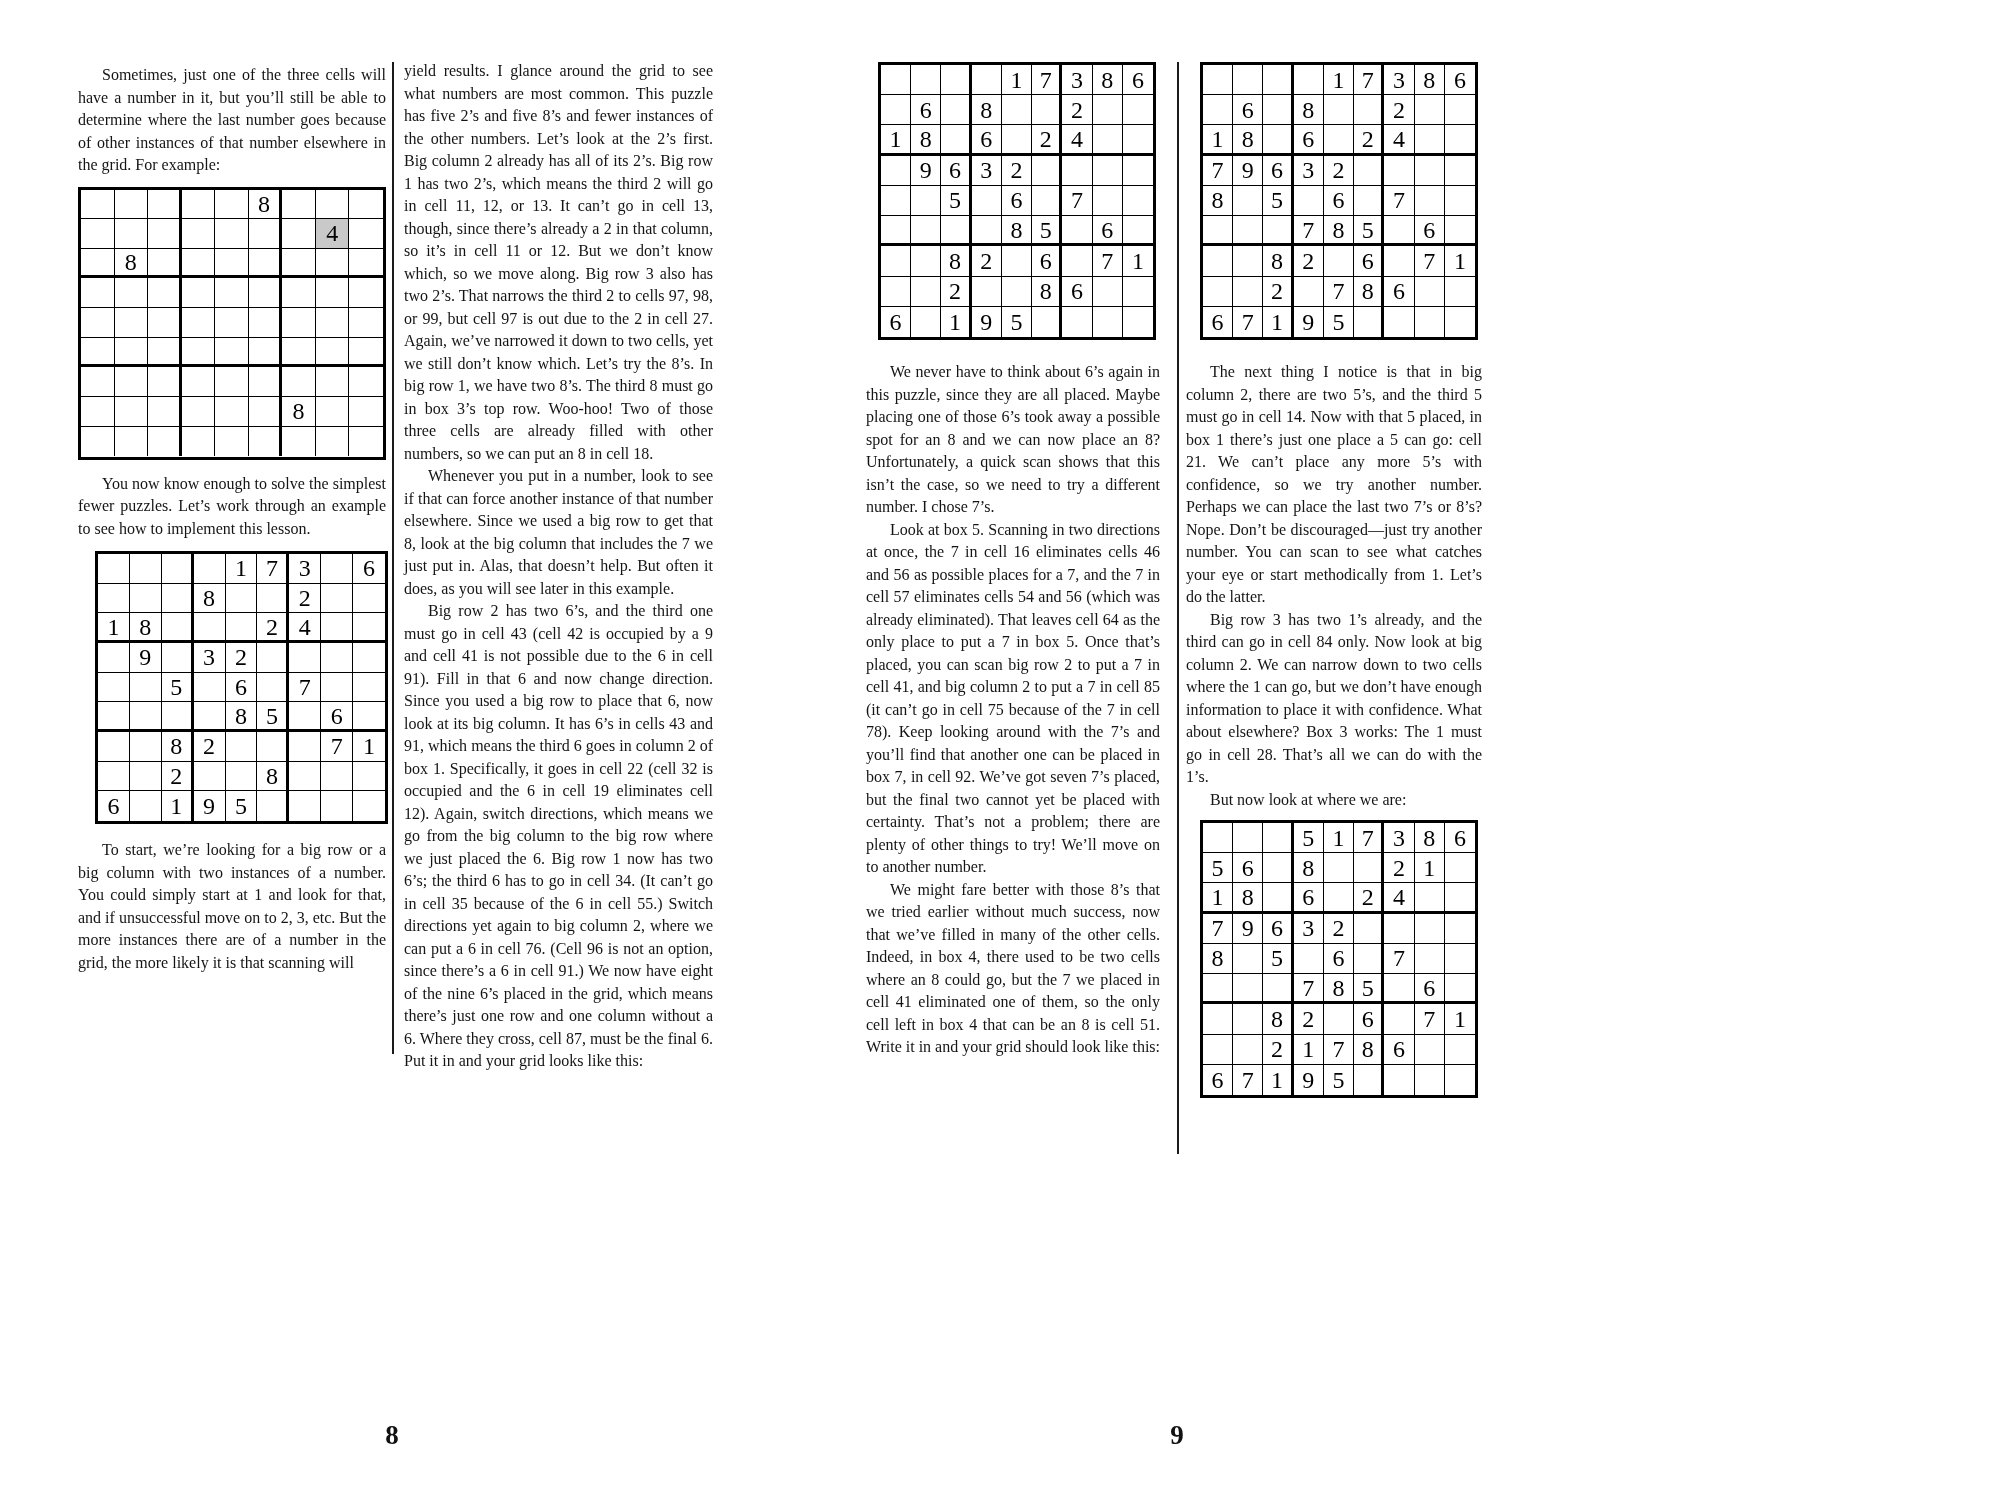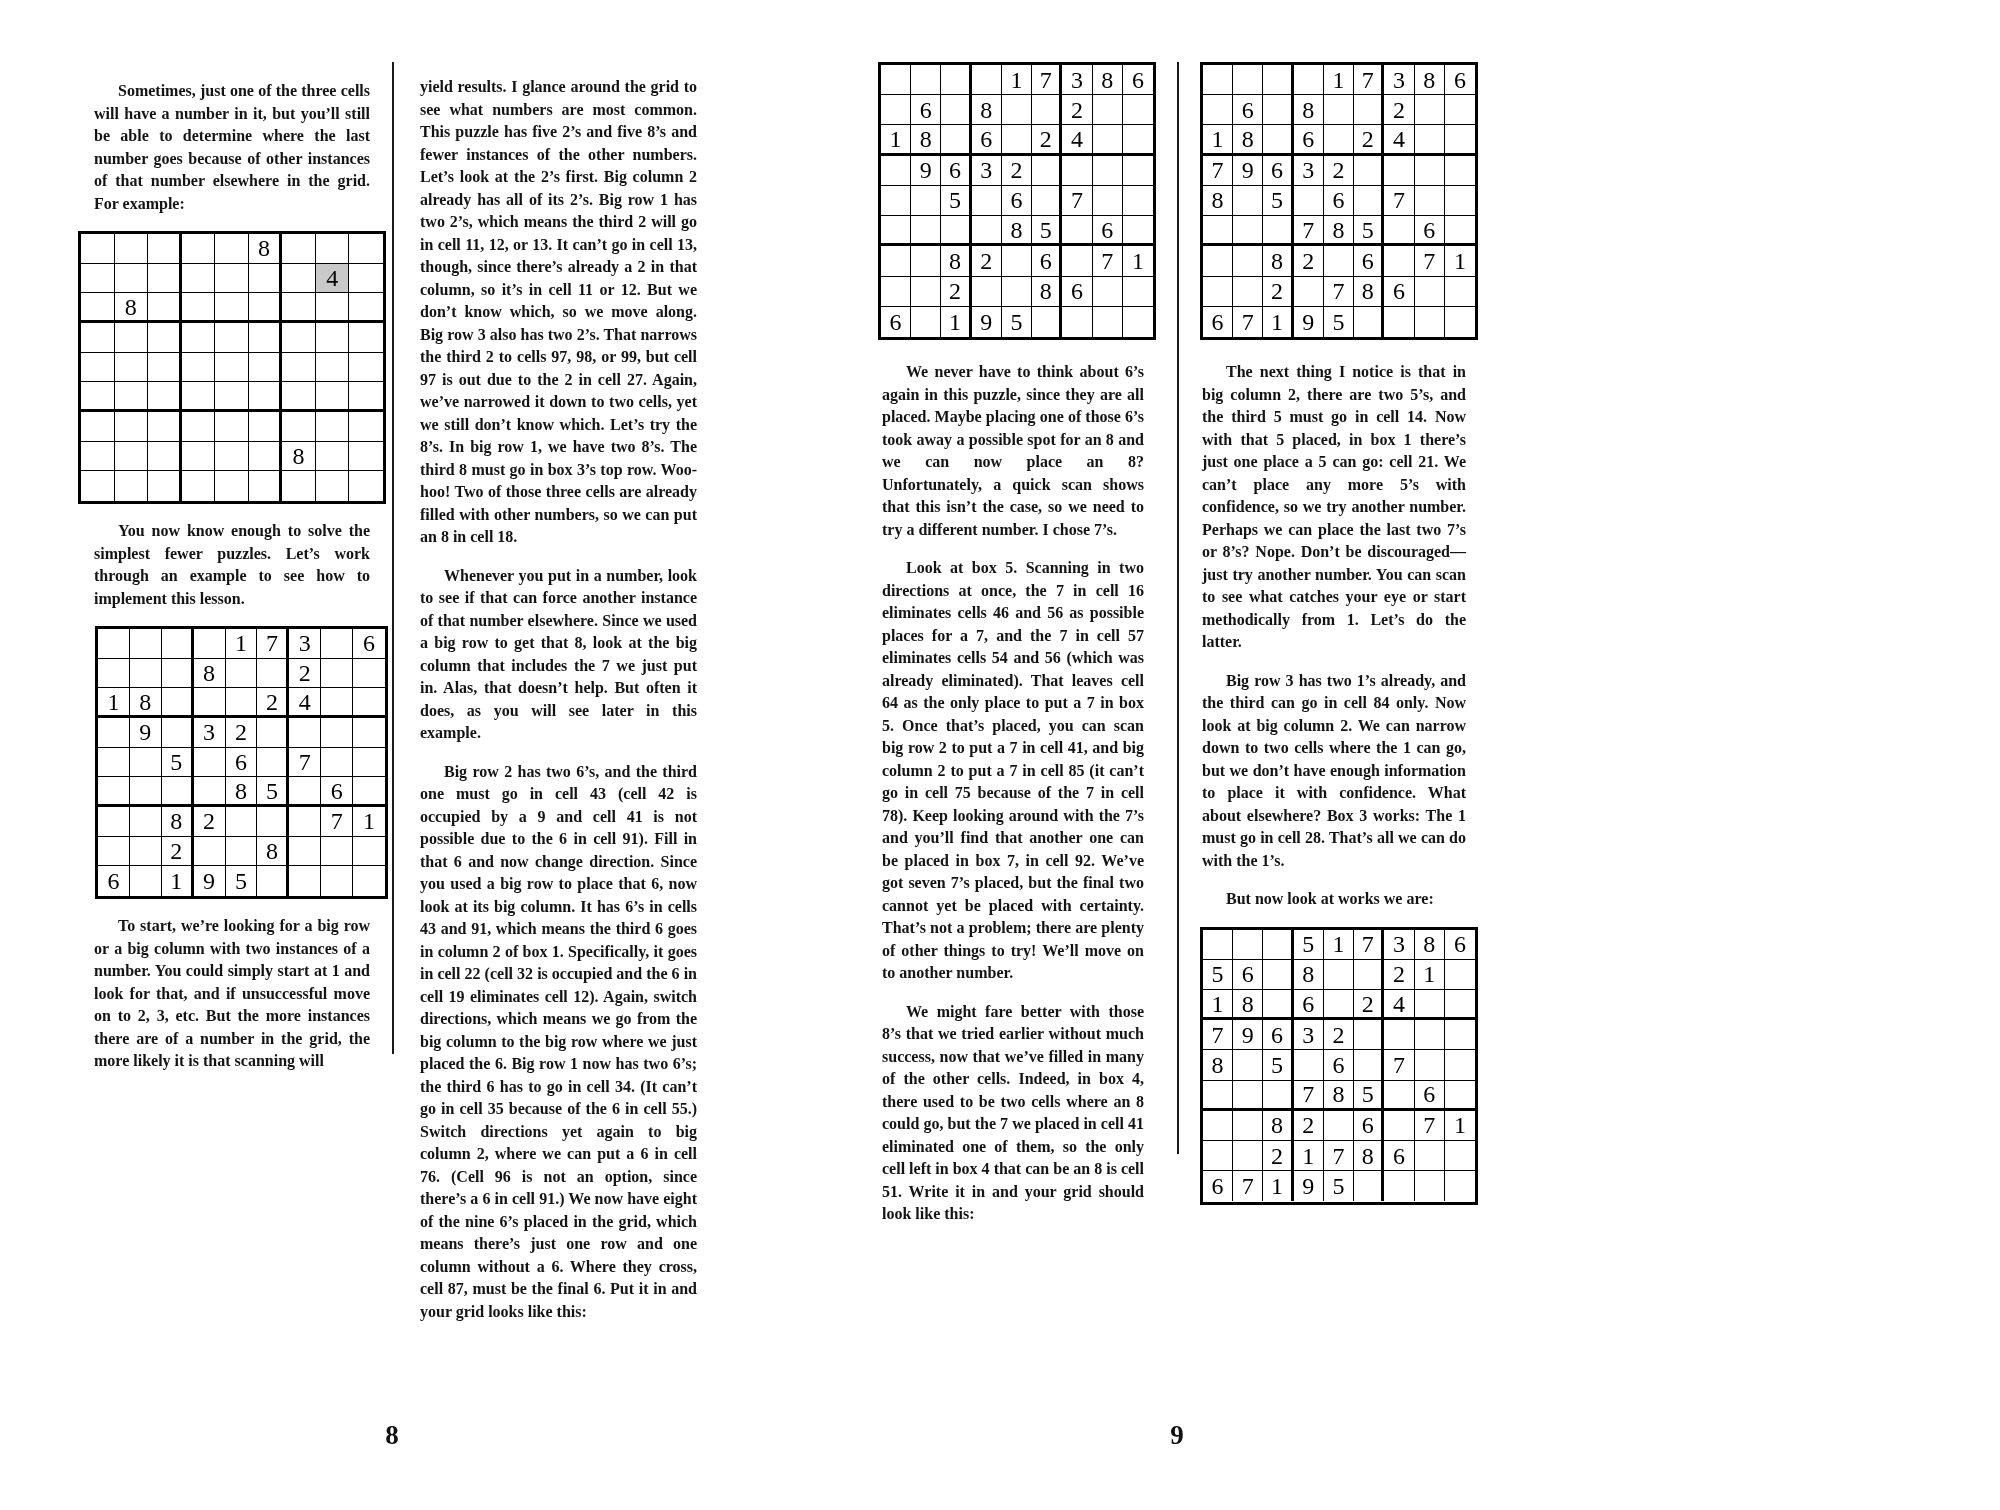--- a/index.html
+++ b/index.html
@@ -16,21 +16,21 @@
     position: absolute;
     text-align: justify;
     font-size: 16px;
     line-height: 22.5px;
     hyphens: auto;
   }
   #col-p8-1 { left: 78px;   top: 64px; width: 308px; }
   #col-p8-2 { left: 404px;  top: 60px; width: 309px; }
   #col-p9-1 { left: 866px;  top: 62px; width: 294px; }
   #col-p9-2 { left: 1186px; top: 62px; width: 296px; }
-  p { margin: 16px; font-weight: bold; }
+  p { margin: 0; }
   p.indent { text-indent: 24px; }
 
   .vrule { position: absolute; width: 2px; background: #1a1a1a; }
   #rule-p8 { left: 392px;  top: 62px; height: 992px; }
   #rule-p9 { left: 1177px; top: 62px; height: 1092px; }
 
   .pagenum {
     position: absolute;
     top: 1420px;
     width: 60px;
@@ -430,21 +430,21 @@
         <div class="cell thick-r last-r">1</div>
         <div class="cell last-r">9</div>
         <div class="cell last-r">5</div>
         <div class="cell thick-r last-r"></div>
         <div class="cell last-r"></div>
         <div class="cell last-r"></div>
         <div class="cell last-c last-r"></div>
       </div>
     <p class="indent">The next thing I notice is that in big column 2, there are two 5’s, and the third 5 must go in cell 14. Now with that 5 placed, in box 1 there’s just one place a 5 can go: cell 21. We can’t place any more 5’s with confidence, so we try another number. Perhaps we can place the last two 7’s or 8’s? Nope. Don’t be discouraged—just try another number. You can scan to see what catches your eye or start methodically from 1. Let’s do the latter.</p>
     <p class="indent">Big row 3 has two 1’s already, and the third can go in cell 84 only. Now look at big column 2. We can narrow down to two cells where the 1 can go, but we don’t have enough information to place it with confidence. What about elsewhere? Box 3 works: The 1 must go in cell 28. That’s all we can do with the 1’s.</p>
-    <p class="indent">But now look at works we are:</p>
+    <p class="indent">But now look at where we are:</p>
     <div class="sudoku g-nine g-final">
         <div class="cell"></div>
         <div class="cell"></div>
         <div class="cell thick-r"></div>
         <div class="cell">5</div>
         <div class="cell">1</div>
         <div class="cell thick-r">7</div>
         <div class="cell">3</div>
         <div class="cell">8</div>
         <div class="cell last-c">6</div>

